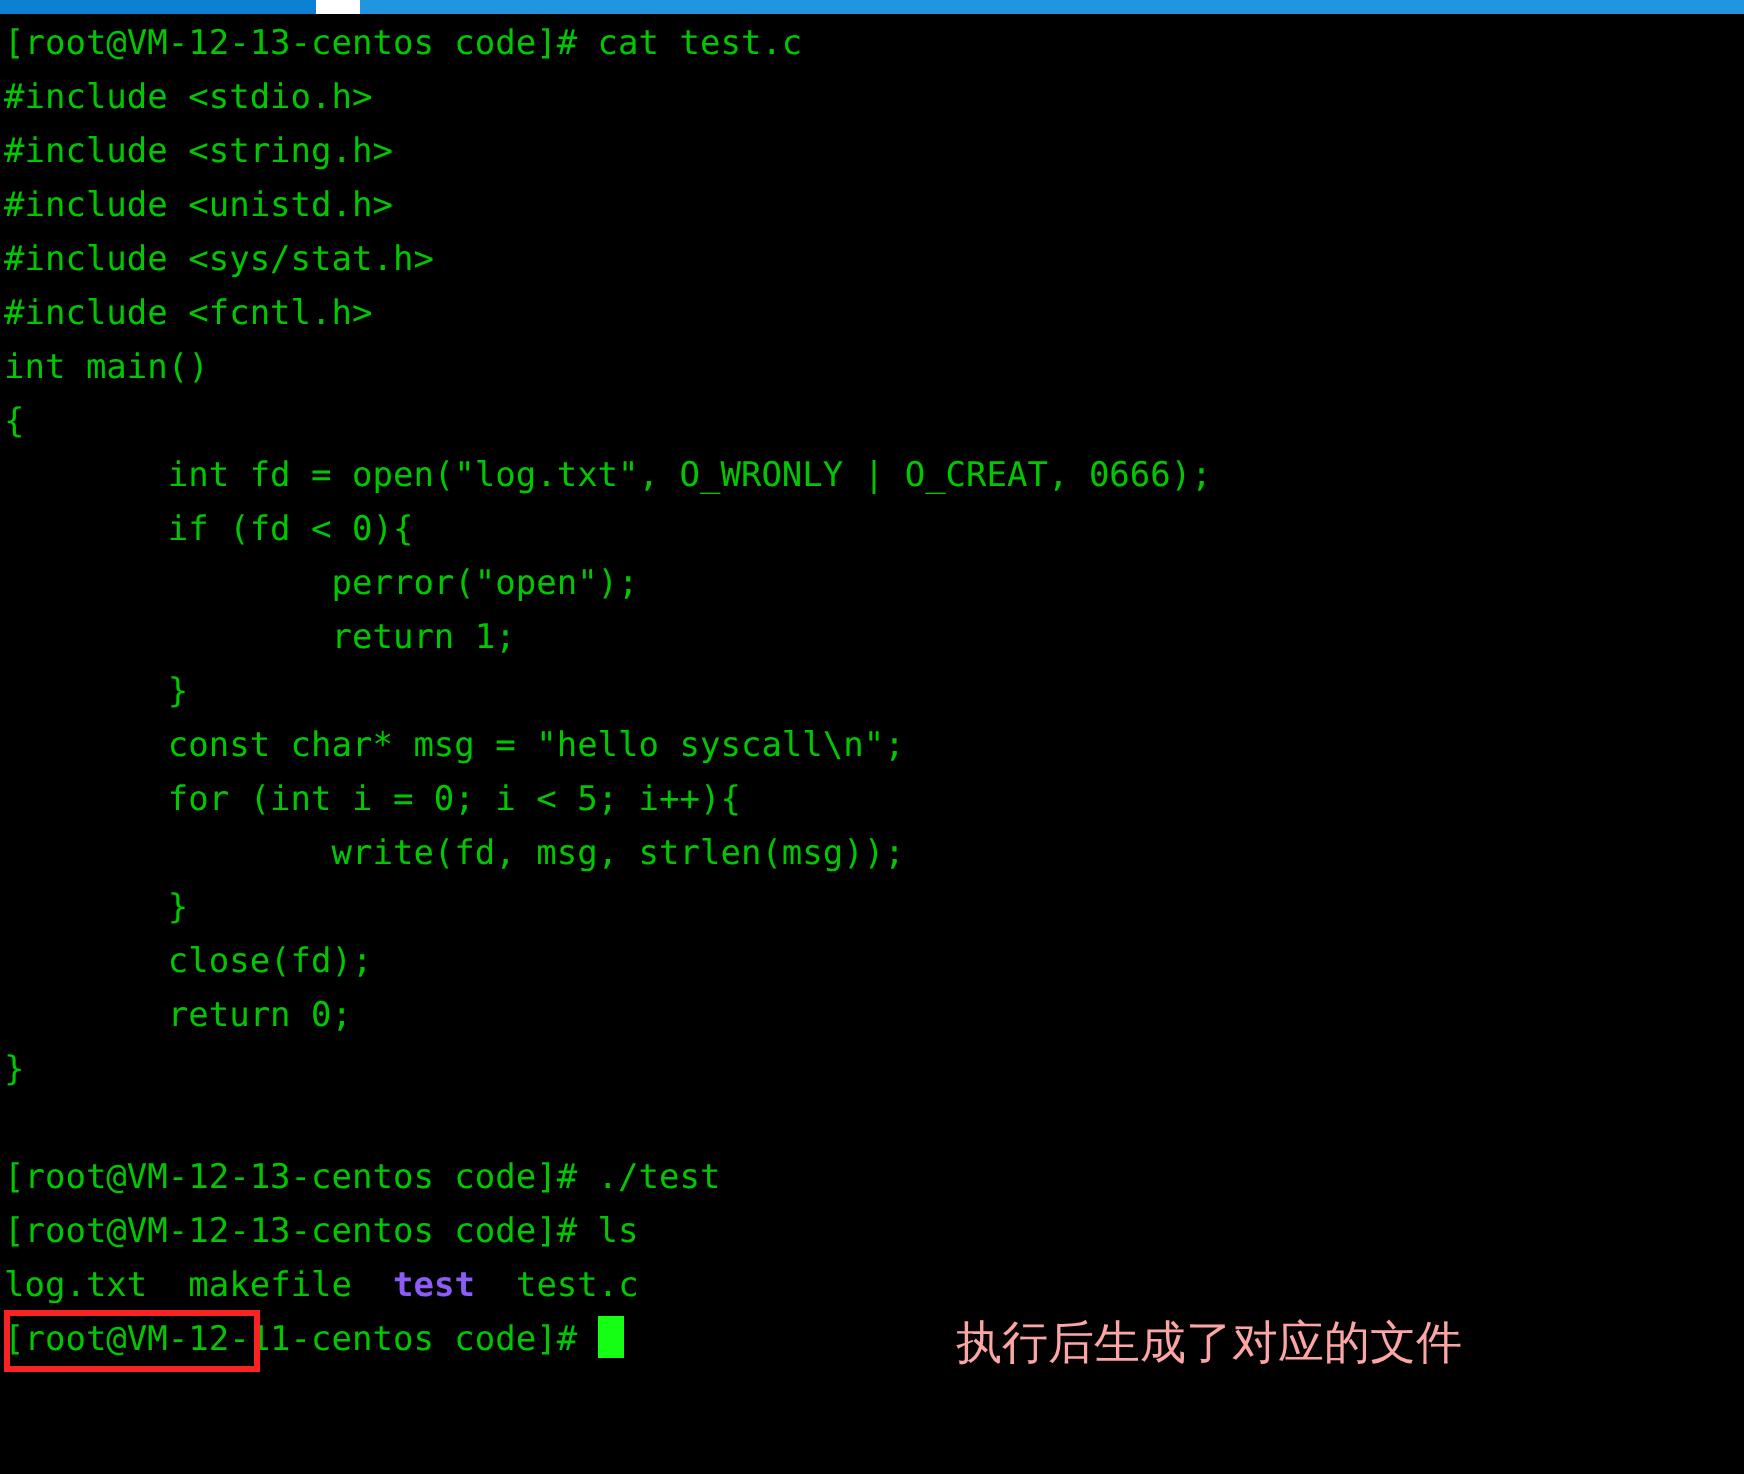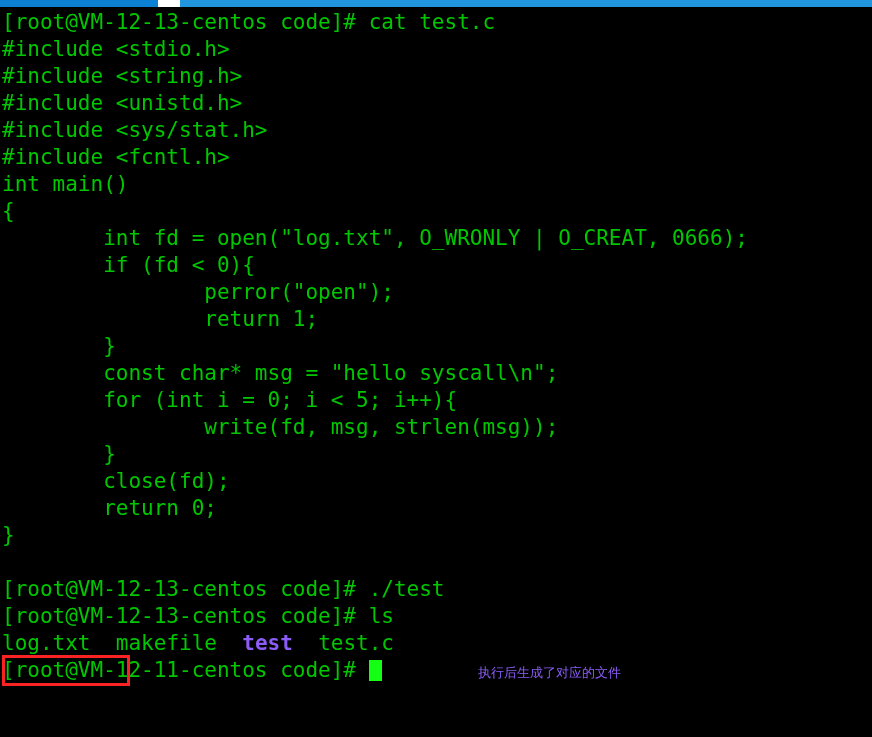--- a/index.html
+++ b/index.html
@@ -36,21 +36,21 @@
     width: 872px;
     height: 730px;
     background: #000000;
     padding: 2px 0 0 2px;
     box-sizing: border-box;
   }
 
   .line {
     height: 27px;
     line-height: 27px;
-    font-size: 21px;
+    font-size: 17px;
     white-space: pre;
     color: #00c700;
     letter-spacing: 0px;
     position: relative;
   }
   .line.blank { color: transparent; }
 
   
   .fn-plain { color: #00c700; }
   .fn-exec  { color: #8b5cf6; font-weight: bold; }
@@ -66,23 +66,23 @@
     box-sizing: border-box;
     pointer-events: none;
   }
 
   
   #annotation {
     position: absolute;
     left: 478px;
     top: 652px;
     font-family: "DejaVu Sans", "Liberation Sans", sans-serif;
-    font-size: 13px;
+    font-size: 23px;
     line-height: 27px;
-    color: #8b5cf6;
+    color: #fca5a5;
     white-space: pre;
   }
 
   
   .cursor-block {
     display: inline-block;
     width: 13px;
     height: 21px;
     background: #15ff15;
     vertical-align: -4px;

